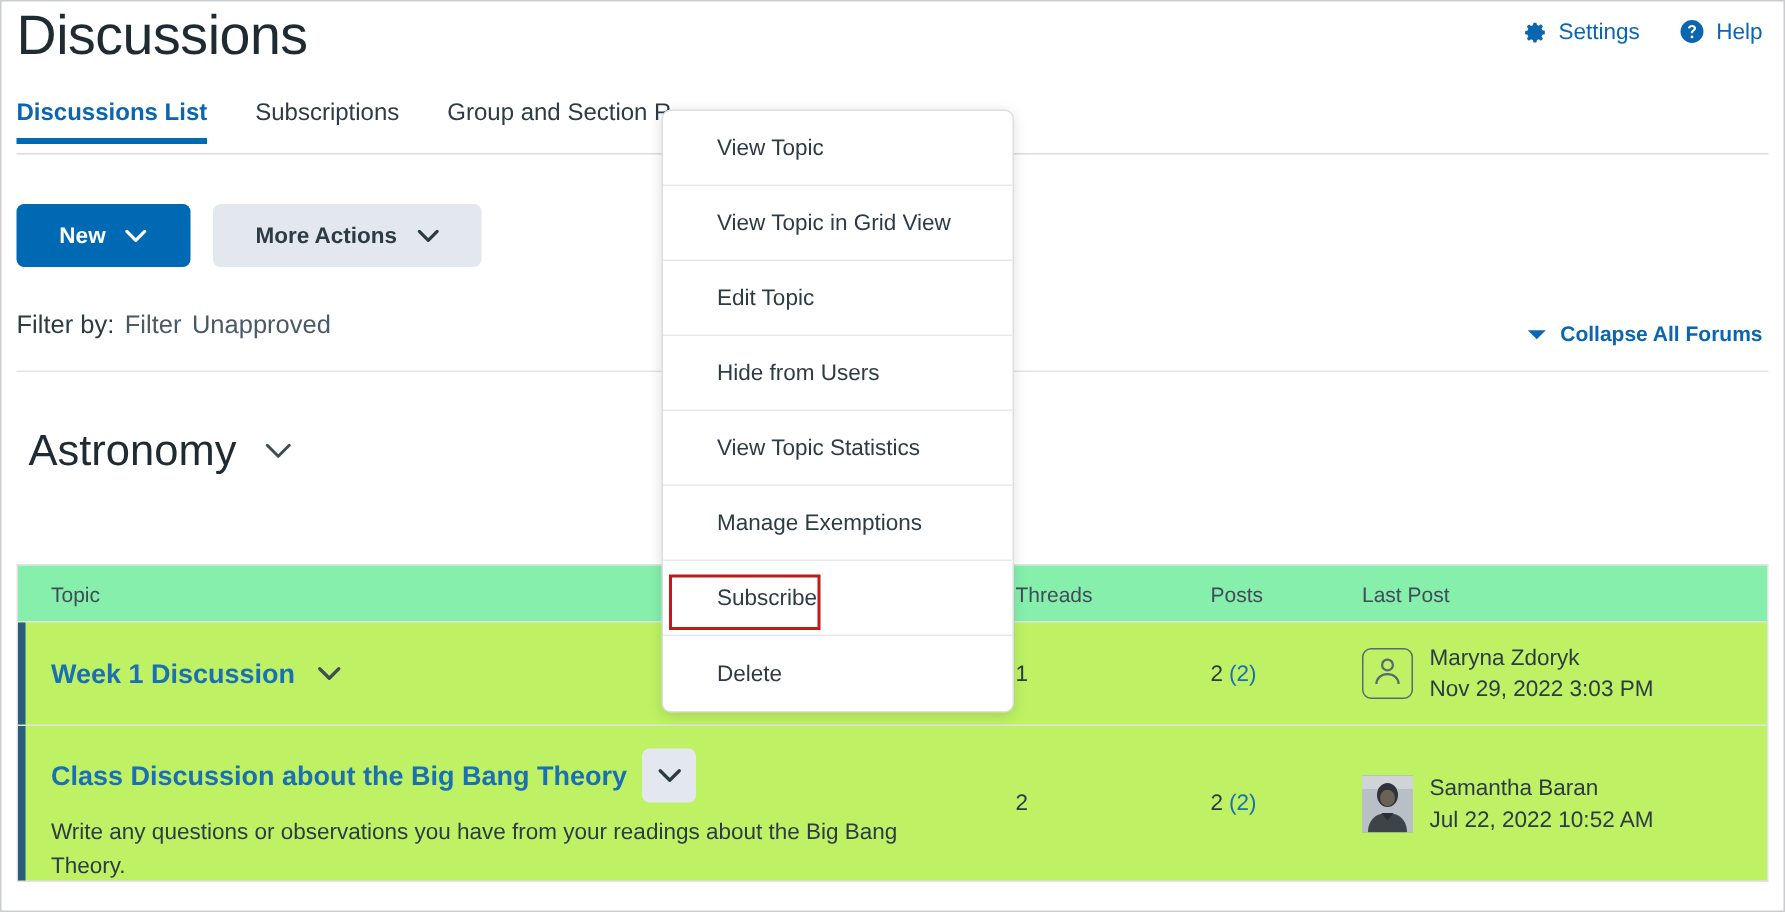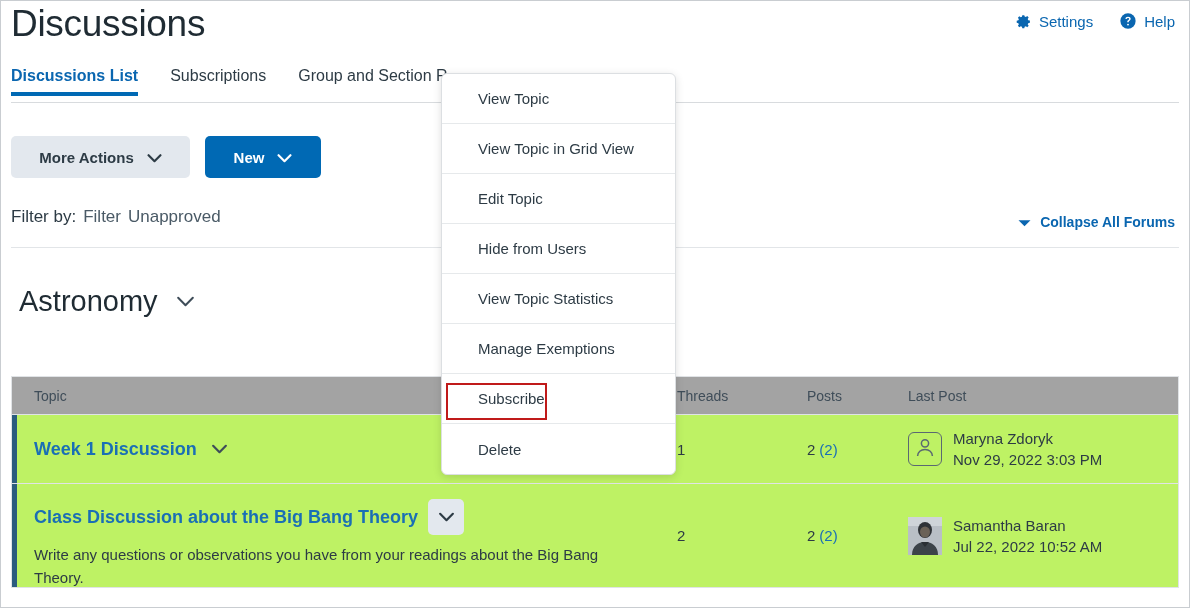--- a/index.html
+++ b/index.html
@@ -191,21 +191,21 @@
     position: absolute;
     left: 10px;
     top: 375px;
     width: 1168px;
     border: 1px solid #e0e3e6;
     border-bottom: none;
     box-sizing: border-box;
   }
   .thead {
     display: flex;
-    background: #a3a3a3;
+    background: #86efac;
     height: 37px;
     align-items: center;
     border-bottom: 1px solid #e0e3e6;
     font-size: 14px;
     color: #3f4d59;
   }
   .row {
     display: flex;
     background: #bef264;
     border-bottom: 1px solid #e0e3e6;
@@ -379,33 +379,33 @@
   <div class="tabbar">
     <div class="tabbar-underline"></div>
     <div class="tabs">
       <div class="tab active">Discussions List</div>
       <div class="tab">Subscriptions</div>
       <div class="tab">Group and Section R</div>
     </div>
   </div>
 
   <div class="actionbar">
+    <div class="btn btn-primary">
+      <span>New</span>
+      <span>
+        <svg width="15" height="9" viewBox="0 0 16 10">
+            <path d="M1.4 1.4L8 8 14.6 1.4" stroke="#ffffff" stroke-width="2.4" fill="none" stroke-linecap="round" stroke-linejoin="round"></path>
+          </svg>
+      </span>
+    </div>
     <div class="btn btn-secondary">
       <span>More Actions</span>
       <span>
         <svg width="15" height="9" viewBox="0 0 16 10">
             <path d="M1.4 1.4L8 8 14.6 1.4" stroke="#2d3b45" stroke-width="2.4" fill="none" stroke-linecap="round" stroke-linejoin="round"></path>
-          </svg>
-      </span>
-    </div>
-    <div class="btn btn-primary">
-      <span>New</span>
-      <span>
-        <svg width="15" height="9" viewBox="0 0 16 10">
-            <path d="M1.4 1.4L8 8 14.6 1.4" stroke="#ffffff" stroke-width="2.4" fill="none" stroke-linecap="round" stroke-linejoin="round"></path>
           </svg>
       </span>
     </div>
   </div>
 
   <div class="filterbar">
     <span class="filter-label">Filter by:</span>
     <span class="filter-link">Filter</span>
     <span class="filter-link">Unapproved</span>
   </div>

